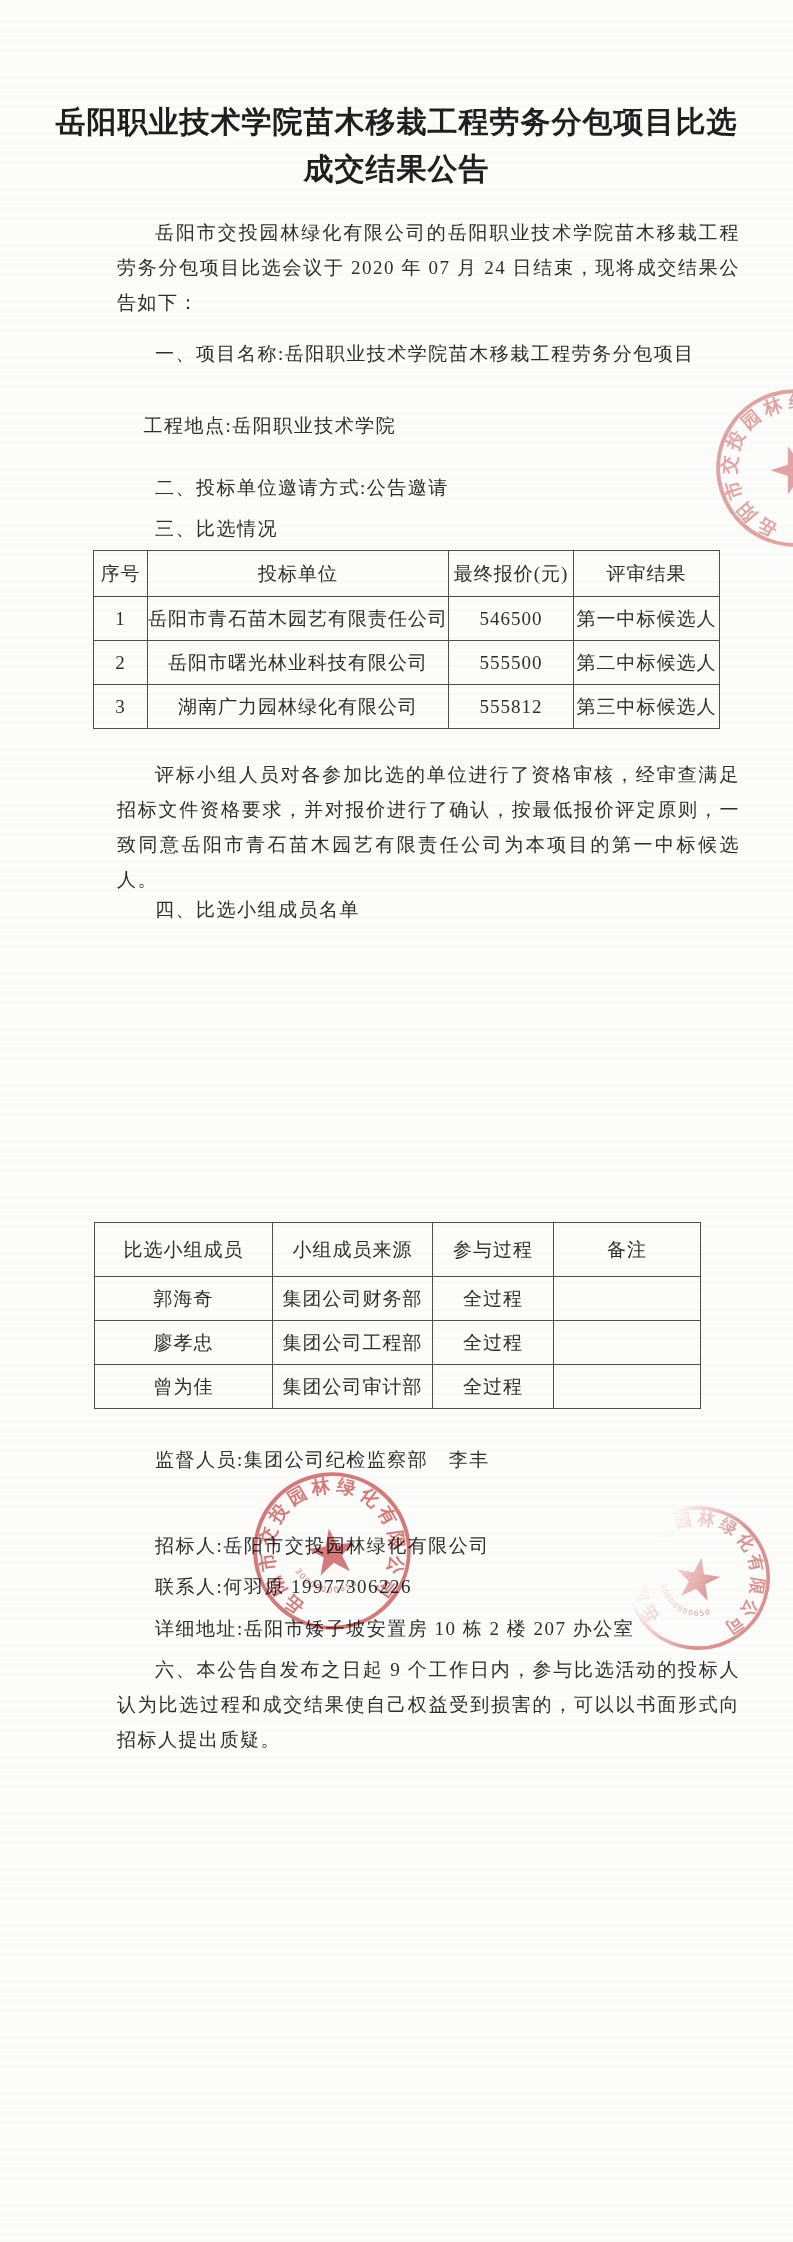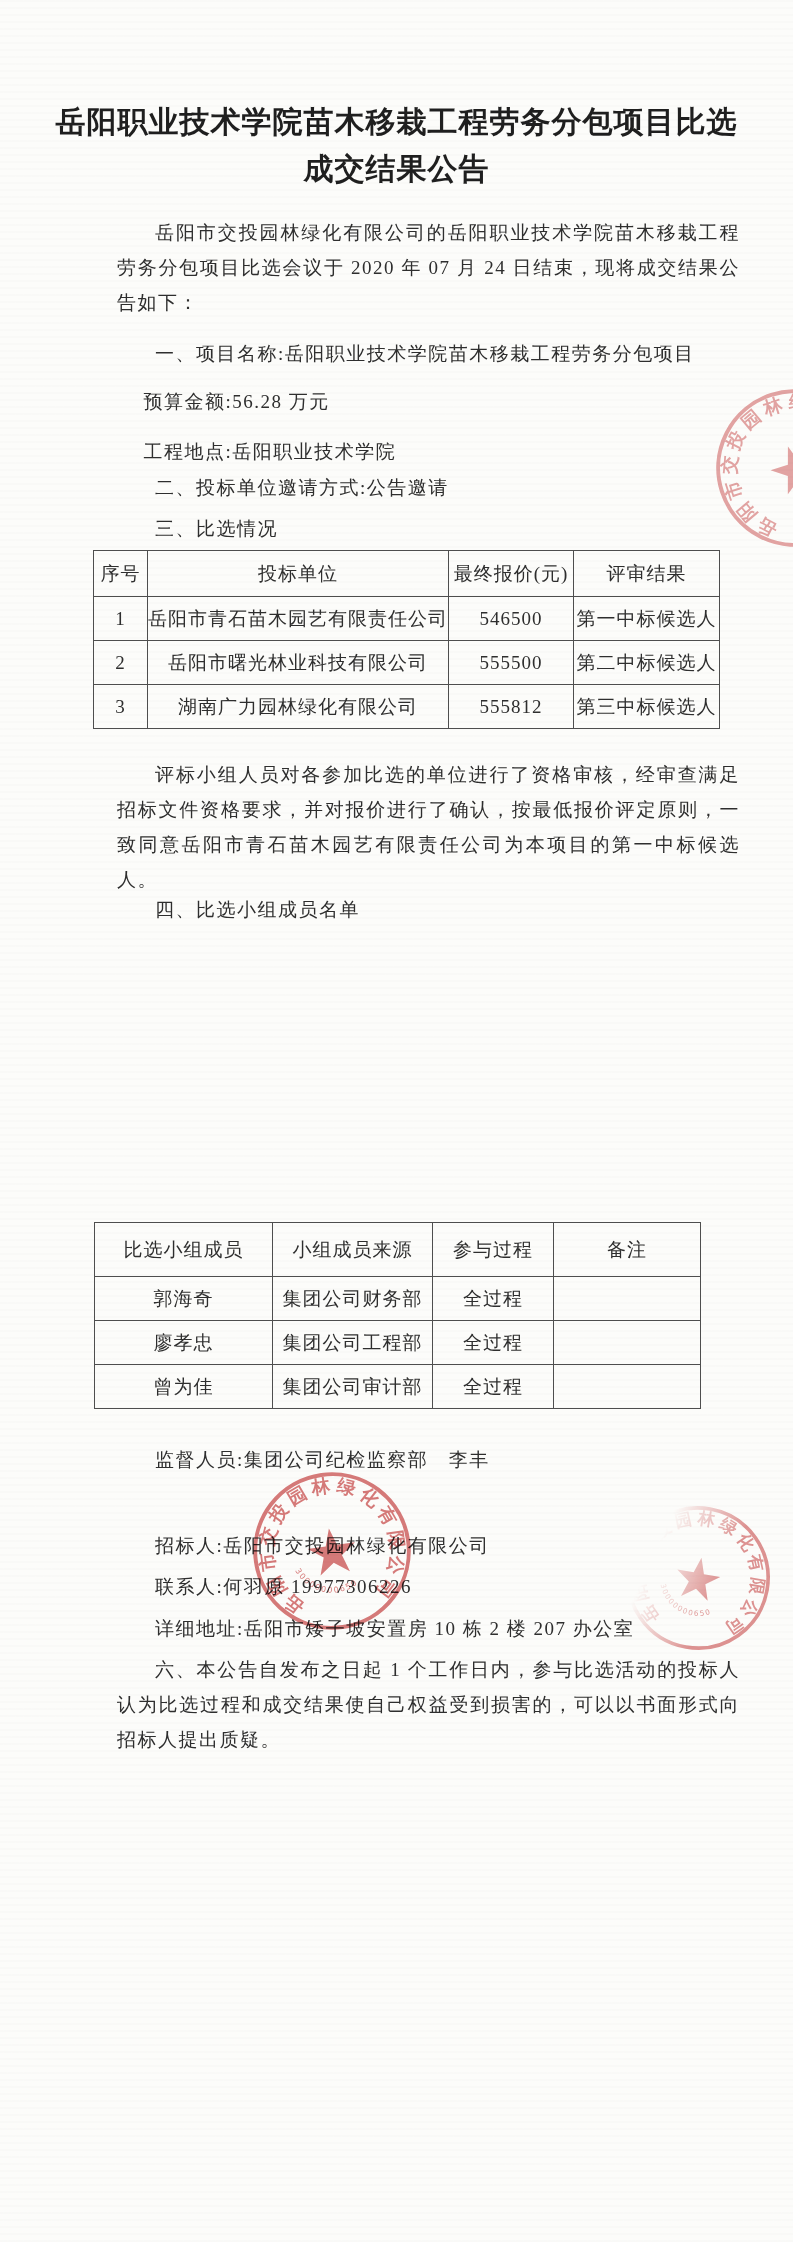--- a/index.html
+++ b/index.html
@@ -62,22 +62,21 @@
 <div class="page">
 
   <div class="abs doc-title">
     <div>岳阳职业技术学院苗木移栽工程劳务分包项目比选</div>
     <div>成交结果公告</div>
   </div>
 
   <div class="abs para" style="top:215px">岳阳市交投园林绿化有限公司的岳阳职业技术学院苗木移栽工程劳务分包项目比选会议于 2020 年 07 月 24 日结束，现将成交结果公告如下：</div>
 
   <div class="abs para line" style="top:336px">一、项目名称:岳阳职业技术学院苗木移栽工程劳务分包项目</div>
-  <div class="abs para line indent-sm" style="top:384px">预算金额:56.28 万元</div>
-  <div class="abs para line indent-sm" style="top:434px">工程地点:岳阳职业技术学院</div>
+  <div class="abs para line indent-sm" style="top:408px">工程地点:岳阳职业技术学院</div>
 
   <div class="abs para line" style="top:470px">二、投标单位邀请方式:公告邀请</div>
   <div class="abs para line" style="top:511px">三、比选情况</div>
 
   <table class="abs t1">
     <colgroup>
         <col style="width:54px">
         <col style="width:280px">
         <col style="width:125px">
         <col style="width:146px">
@@ -148,21 +147,21 @@
     </tr>
   </tbody>
     </table>
 
   <div class="abs para line" style="top:1442px">监督人员:集团公司纪检监察部　李丰</div>
 
   <div class="abs para line" style="top:1528px">招标人:岳阳市交投园林绿化有限公司</div>
   <div class="abs para line" style="top:1569px">联系人:何羽原 19977306226</div>
   <div class="abs para line" style="top:1611px">详细地址:岳阳市矮子坡安置房 10 栋 2 楼 207 办公室</div>
 
-  <div class="abs para" style="top:1652px">六、本公告自发布之日起 1 个工作日内，参与比选活动的投标人认为比选过程和成交结果使自己权益受到损害的，可以以书面形式向招标人提出质疑。</div>
+  <div class="abs para" style="top:1652px">六、本公告自发布之日起 9 个工作日内，参与比选活动的投标人认为比选过程和成交结果使自己权益受到损害的，可以以书面形式向招标人提出质疑。</div>
 
   <div class="abs stamp stamp-main">
     <svg viewBox="0 0 200 200">
       <defs>
         <path id="arcA" d="M100,174 a74,74 0 1,1 0.15,0"></path>
         <path id="serA" d="M48,100 a52,52 0 0,0 104,0"></path>
       </defs>
       <circle cx="100" cy="100" r="96" fill="none" stroke="#cf5a5a" stroke-width="5"></circle>
       <text font-size="23" font-weight="bold" letter-spacing="6" fill="#cf5a5a" font-family="Liberation Serif,serif">
         <textPath href="#arcA" startOffset="44">岳阳市交投园林绿化有限公司</textPath>

